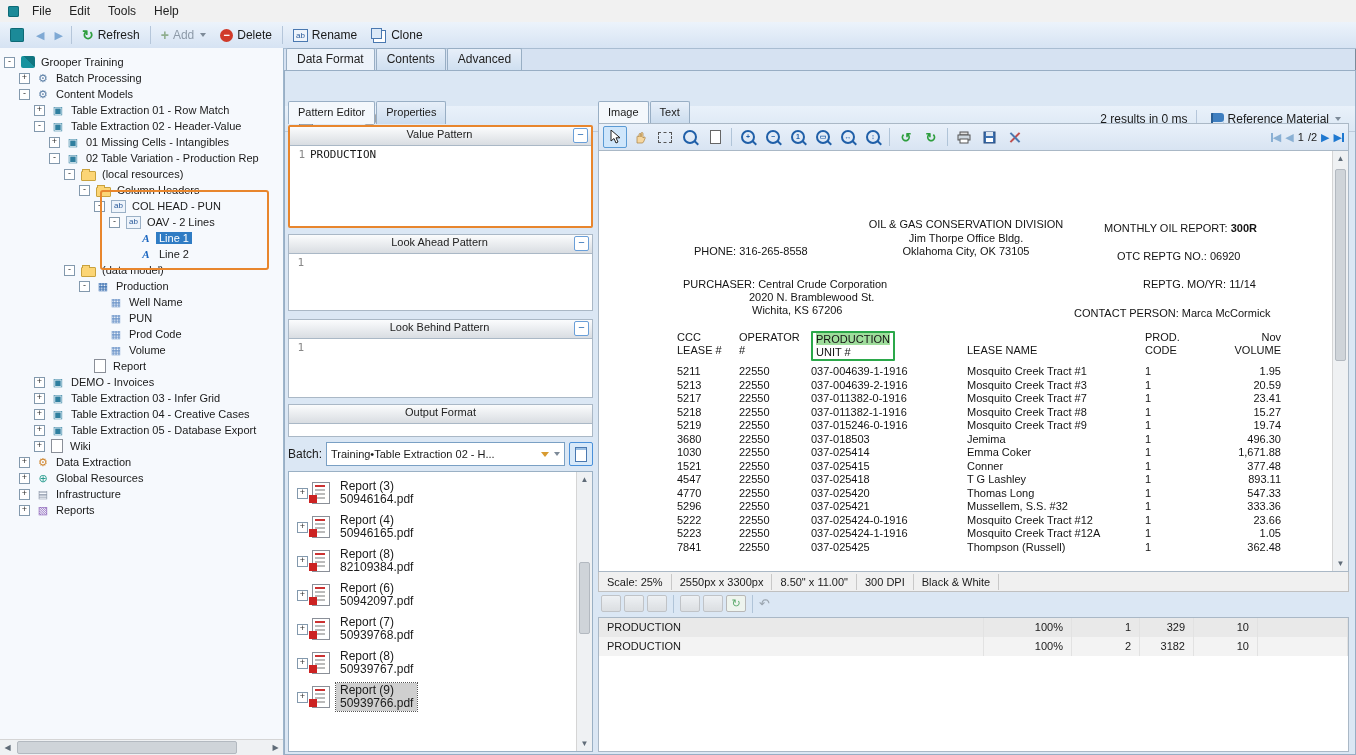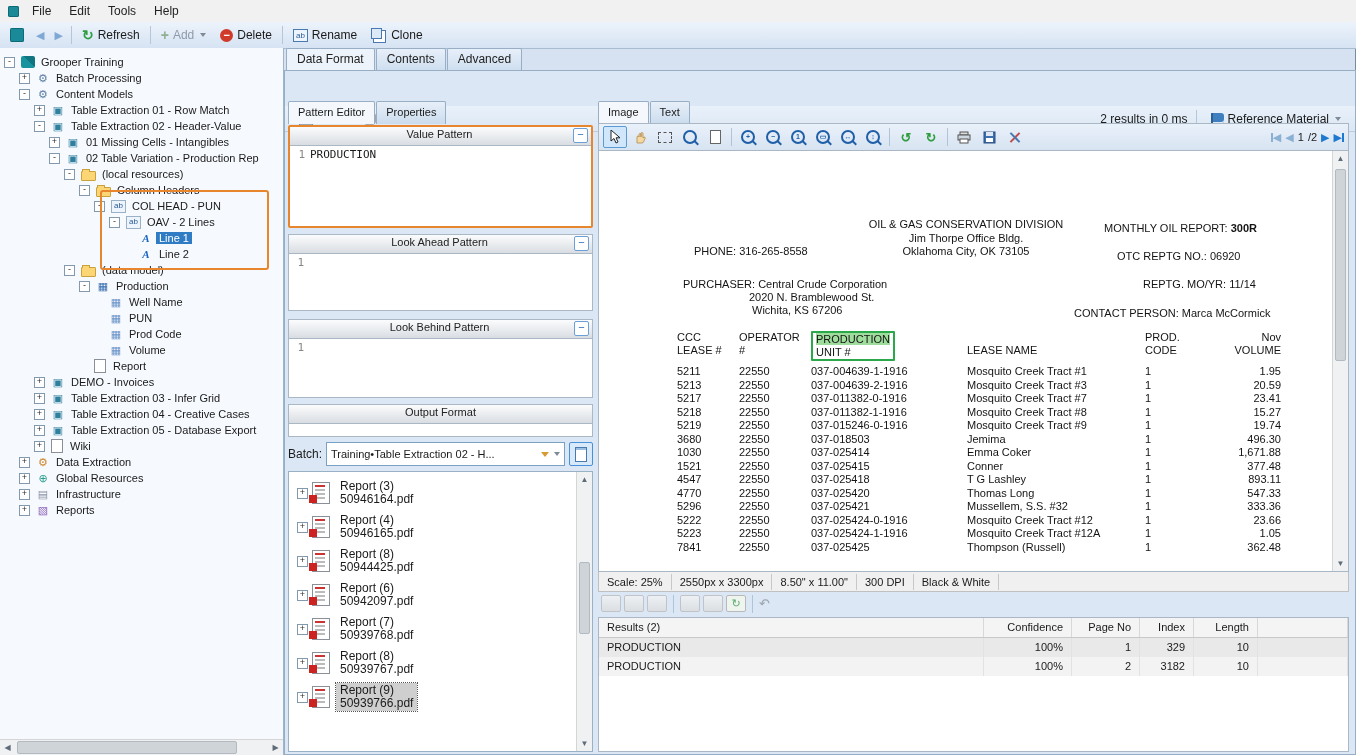--- a/index.html
+++ b/index.html
@@ -460,21 +460,21 @@
               <div class="btext">
                 <div>Report (4)</div>
                 <div>50946165.pdf</div>
               </div>
             </div>
             <div class="brow">
               <span class="exp">+</span>
               <span class="pdf"></span>
               <div class="btext">
                 <div>Report (8)</div>
-                <div>50944425.pdf</div>
+                <div>82109384.pdf</div>
               </div>
             </div>
             <div class="brow">
               <span class="exp">+</span>
               <span class="pdf"></span>
               <div class="btext">
                 <div>Report (6)</div>
                 <div>50942097.pdf</div>
               </div>
             </div>
@@ -761,28 +761,20 @@
         <span class="gi"></span>
         <span class="gi"></span>
         <span class="vsep"></span>
         <span class="gi"></span>
         <span class="gi"></span>
         <span class="gi grnic">↻</span>
         <span class="vsep"></span>
         <span class="undo">↶</span>
       </div>
       <div id="results">
-        <div class="rgrid rhead">
-          <div>Results (2)</div>
-          <div class="rnum">Confidence</div>
-          <div class="rnum">Page No</div>
-          <div class="rnum">Index</div>
-          <div class="rnum">Length</div>
-          <div></div>
-        </div>
         <div id="resultrows">
             <div class="rgrid rrow odd">
               <div>PRODUCTION</div>
               <div class="rnum">100%</div>
               <div class="rnum">1</div>
               <div class="rnum">329</div>
               <div class="rnum">10</div>
               <div></div>
             </div>
             <div class="rgrid rrow even">

